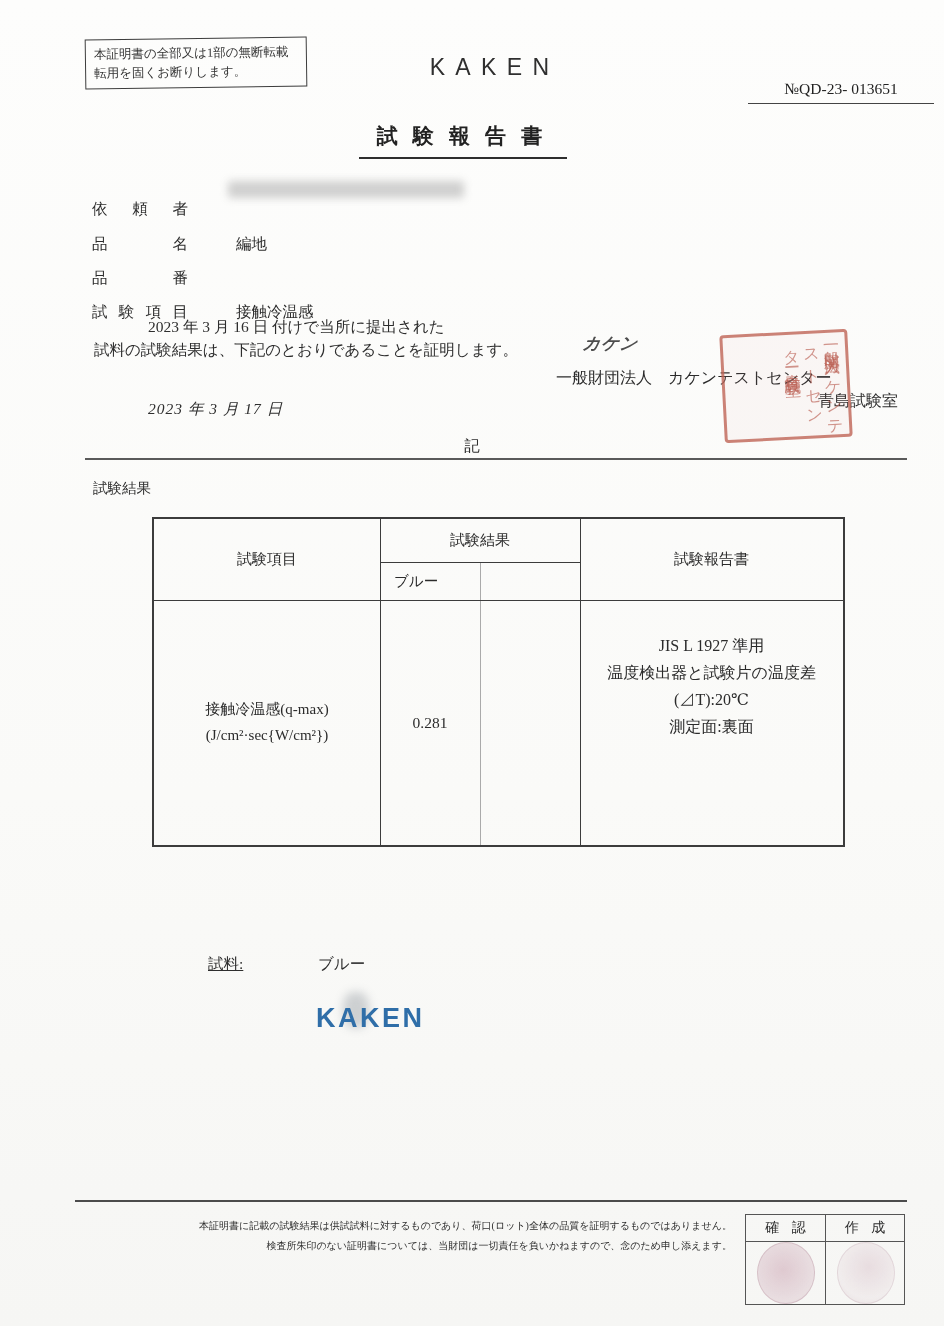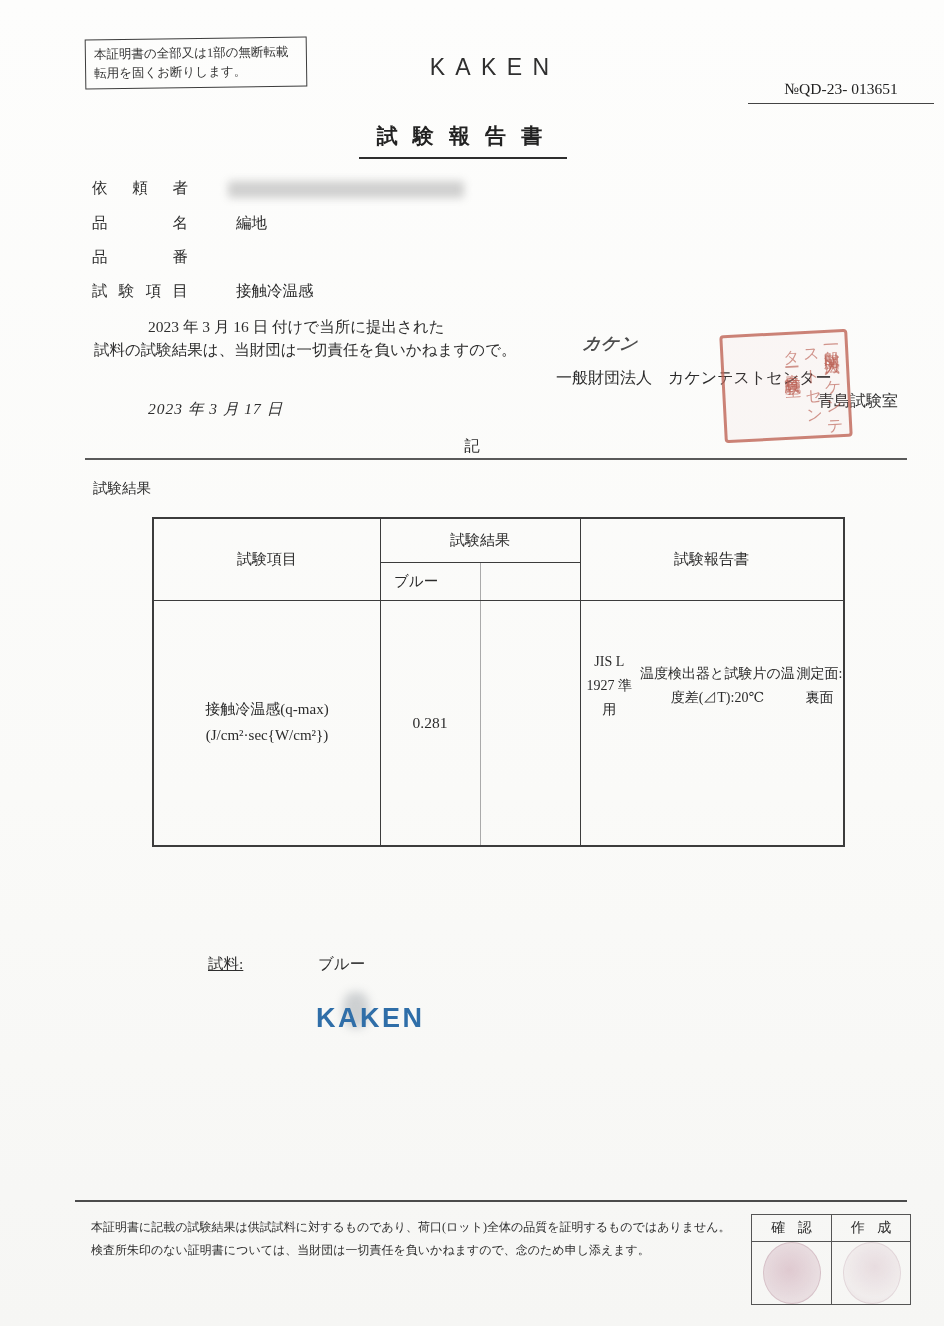--- a/index.html
+++ b/index.html
@@ -50,21 +50,21 @@
   }
   .doc-title span {
     display:inline-block;
     font-size:21px; font-weight:bold; letter-spacing:0.72em;
     border-bottom:2px solid #2e2e2e;
     padding:0 10px 7px 18px;
     color:#222;
   }
 
   
-  .field-row { left:92px; height:24px; font-size:15.5px; color:#2c2c2c; }
+  .field-row { left:92px; height:24px; font-size:15.5px; color:#2c2c2c;margin-top:21px; }
   .field-label {
     display:inline-block; width:96px;
     text-align:justify; text-align-last:justify;
     vertical-align:top;
   }
   .field-value { position:absolute; left:144px; top:0; white-space:nowrap; }
   .redacted {
     left:228px; top:181px; width:236px; height:17px;
     background:#9a9a9a; opacity:0.45; filter:blur(4px);
     border-radius:3px;
@@ -114,43 +114,43 @@
   .cell { position:absolute; display:flex; align-items:center; justify-content:center; box-sizing:border-box; color:#2b2b2b; }
   .v-line  { position:absolute; top:0; bottom:0; width:0; border-left:1.6px solid #3c3c3c; }
   .v-thin  { position:absolute; width:0; border-left:1px solid #aaa; }
   .h-line  { position:absolute; height:0; border-top:1.4px solid #3c3c3c; }
   .c-item-h   { left:0;    top:0;    width:226px; height:81px;  font-size:15px; }
   .c-result-h { left:226px;top:0;    width:200px; height:43px;  font-size:15px; }
   .c-method-h { left:426px;top:0;    width:263px; height:81px;  font-size:15px; }
   .c-blue-h   { left:226px;top:43px; width:100px; height:38px;  font-size:14.5px; justify-content:flex-start; padding-left:14px; }
   .c-item-b   { left:0;    top:81px; width:226px; height:245px; font-size:15px; text-align:center; line-height:1.7; flex-direction:column; }
   .c-value-b  { left:226px;top:81px; width:100px; height:245px; font-size:15.5px; }
-  .c-method-b { left:426px;top:81px; width:263px; height:172px; font-size:14px; text-align:center; line-height:1.7; flex-direction:row; }
+  .c-method-b { left:426px;top:81px; width:263px; height:172px; font-size:16px; text-align:center; line-height:1.7; flex-direction:column; }
 
   
   .sample-label { left:208px; top:954px; font-size:15.5px;text-decoration:underline; }
   .sample-value { left:318px; top:954px; font-size:15.5px; }
 
   
   .footer-logo {
     left:316px; top:1003px;
     font-family:"Liberation Sans","DejaVu Sans",sans-serif;
     font-size:27px; font-weight:600; letter-spacing:2.5px;
     color:#2f6ea8;
   }
   .smudge {
     left:343px; top:992px; width:26px; height:36px;
     background:#9aa0a6; opacity:0.45; filter:blur(5px);
     border-radius:40%;
   }
 
   
   .bottom-rule { left:75px; top:1200px; width:832px; height:0; border-top:2.6px solid #4c4c4c; }
-  .disclaimer  { left:91px; top:1216px; width:648px; font-size:12px; line-height:1.95; color:#2e2e2e; }
-  .check-tbl   { left:745px; top:1214px; width:158px; height:89px; border:1.4px solid #555;margin-left:6px; }
+  .disclaimer  { left:84px; top:1216px; width:648px; font-size:10px; line-height:1.95; color:#2e2e2e;text-align:right; }
+  .check-tbl   { left:745px; top:1214px; width:158px; height:89px; border:1.4px solid #555; }
   .check-head  {
     position:absolute; top:0; height:27px; width:79px;
     display:flex; align-items:center; justify-content:center;
     font-size:14px; letter-spacing:0.9em; text-indent:0.9em;
     border-bottom:1px solid #555; box-sizing:border-box;
   }
   .check-head.c2 { left:79px; border-left:1px solid #555; }
   .check-body  { position:absolute; top:27px; bottom:0; width:79px; display:flex; align-items:center; justify-content:center; }
   .check-body.c2 { left:79px; border-left:1px solid #555; }
   .hanko {
@@ -194,21 +194,21 @@
     <span class="field-label">品番</span>
     <span class="field-value"></span>
   </div>
 
   <div class="abs field-row" style="top:281px;">
     <span class="field-label">試験項目</span>
     <span class="field-value">接触冷温感</span>
   </div>
 
   <div class="abs stmt1">2023 年  3  月  16  日 付けで当所に提出された</div>
-  <div class="abs stmt2">試料の試験結果は、当財団は一切責任を負いかねますので。</div>
+  <div class="abs stmt2">試料の試験結果は、下記のとおりであることを証明します。</div>
 
   <div class="abs kaken-small">カケン</div>
   <div class="abs org-name">一般財団法人　カケンテストセンター</div>
   <div class="abs org-branch">青島試験室</div>
 
   <div class="abs seal">
     <div class="seal-text">一般財団法人カケンテストセンター青島試験室</div>
   </div>
 
   <div class="abs issue-date">2023 年  3  月  17  日</div>

